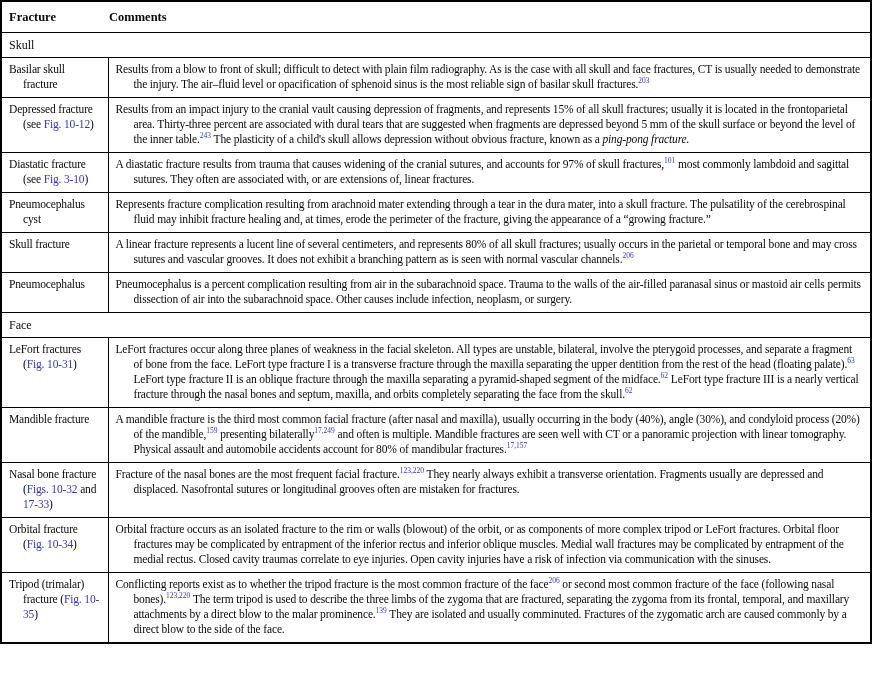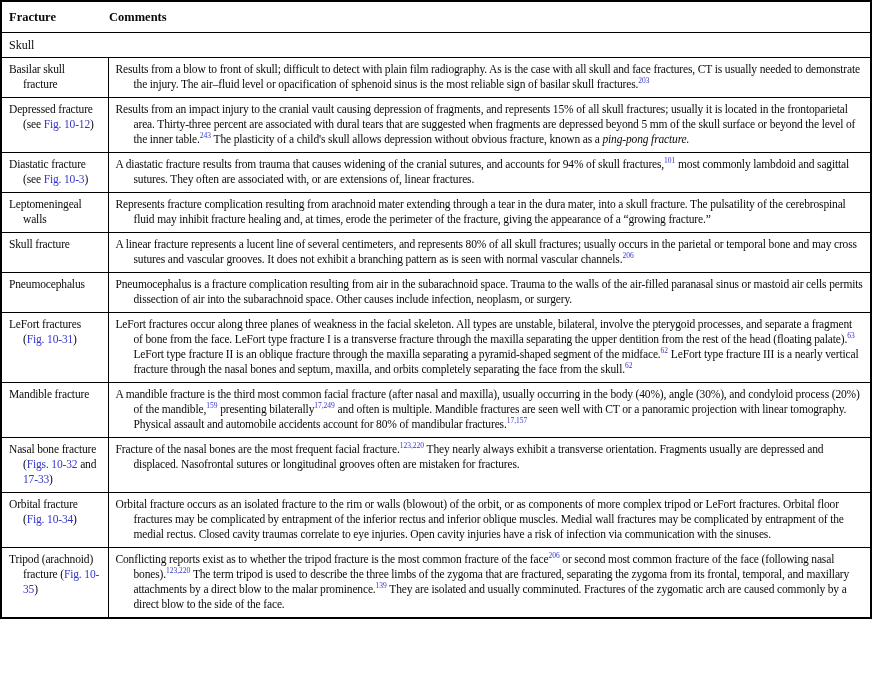--- a/index.html
+++ b/index.html
@@ -84,49 +84,52 @@
       <tr>
         <td class="fracture-cell">
           <div class="hang-sm"><span>Depressed fracture (see </span><a class="fig-link" href="#">Fig. 10-12</a><span>)</span></div>
         </td>
         <td class="comments-cell">
           <div class="hang"><span>Results from an impact injury to the cranial vault causing depression of fragments, and represents 15% of all skull fractures; usually it is located in the frontoparietal area. Thirty-three percent are associated with dural tears that are suggested when fragments are depressed beyond 5 mm of the skull surface or beyond the level of the inner table.</span><sup class="ref-sup">243</sup><span> The plasticity of a child's skull allows depression without obvious fracture, known as a </span><i class="italic-term">ping-pong fracture.</i></div>
         </td>
       </tr>
       <tr>
         <td class="fracture-cell">
-          <div class="hang-sm"><span>Diastatic fracture (see </span><a class="fig-link" href="#">Fig. 10-3</a><span>)</span></div>
+          <div class="hang-sm"><span>Diastatic fracture (see </span><a class="fig-link" href="#">Fig. 3-10</a><span>)</span></div>
         </td>
         <td class="comments-cell">
-          <div class="hang"><span>A diastatic fracture results from trauma that causes widening of the cranial sutures, and accounts for 94% of skull fractures,</span><sup class="ref-sup">101</sup><span> most commonly lambdoid and sagittal sutures. They often are associated with, or are extensions of, linear fractures.</span></div>
+          <div class="hang"><span>A diastatic fracture results from trauma that causes widening of the cranial sutures, and accounts for 97% of skull fractures,</span><sup class="ref-sup">101</sup><span> most commonly lambdoid and sagittal sutures. They often are associated with, or are extensions of, linear fractures.</span></div>
         </td>
       </tr>
       <tr>
         <td class="fracture-cell">
-          <div class="hang-sm"><span>Leptomeningeal walls</span></div>
+          <div class="hang-sm"><span>Pneumocephalus cyst</span></div>
         </td>
         <td class="comments-cell">
           <div class="hang"><span>Represents fracture complication resulting from arachnoid mater extending through a tear in the dura mater, into a skull fracture. The pulsatility of the cerebrospinal fluid may inhibit fracture healing and, at times, erode the perimeter of the fracture, giving the appearance of a “growing fracture.”</span></div>
         </td>
       </tr>
       <tr>
         <td class="fracture-cell">
           <div class="hang-sm"><span>Skull fracture</span></div>
         </td>
         <td class="comments-cell">
           <div class="hang"><span>A linear fracture represents a lucent line of several centimeters, and represents 80% of all skull fractures; usually occurs in the parietal or temporal bone and may cross sutures and vascular grooves. It does not exhibit a branching pattern as is seen with normal vascular channels.</span><sup class="ref-sup">206</sup></div>
         </td>
       </tr>
       <tr>
         <td class="fracture-cell">
           <div class="hang-sm"><span>Pneumocephalus</span></div>
         </td>
         <td class="comments-cell">
-          <div class="hang"><span>Pneumocephalus is a fracture complication resulting from air in the subarachnoid space. Trauma to the walls of the air-filled paranasal sinus or mastoid air cells permits dissection of air into the subarachnoid space. Other causes include infection, neoplasm, or surgery.</span></div>
+          <div class="hang"><span>Pneumocephalus is a percent complication resulting from air in the subarachnoid space. Trauma to the walls of the air-filled paranasal sinus or mastoid air cells permits dissection of air into the subarachnoid space. Other causes include infection, neoplasm, or surgery.</span></div>
         </td>
+      </tr>
+      <tr>
+        <td colspan="2" class="section-cell">Face</td>
       </tr>
       <tr>
         <td class="fracture-cell">
           <div class="hang-sm"><span>LeFort fractures (</span><a class="fig-link" href="#">Fig. 10-31</a><span>)</span></div>
         </td>
         <td class="comments-cell">
           <div class="hang"><span>LeFort fractures occur along three planes of weakness in the facial skeleton. All types are unstable, bilateral, involve the pterygoid processes, and separate a fragment of bone from the face. LeFort type fracture I is a transverse fracture through the maxilla separating the upper dentition from the rest of the head (floating palate).</span><sup class="ref-sup">63</sup><span> LeFort type fracture II is an oblique fracture through the maxilla separating a pyramid-shaped segment of the midface.</span><sup class="ref-sup">62</sup><span> LeFort type fracture III is a nearly vertical fracture through the nasal bones and septum, maxilla, and orbits completely separating the face from the skull.</span><sup class="ref-sup">62</sup></div>
         </td>
       </tr>
       <tr>
@@ -148,20 +151,20 @@
       <tr>
         <td class="fracture-cell">
           <div class="hang-sm"><span>Orbital fracture (</span><a class="fig-link" href="#">Fig. 10-34</a><span>)</span></div>
         </td>
         <td class="comments-cell">
           <div class="hang"><span>Orbital fracture occurs as an isolated fracture to the rim or walls (blowout) of the orbit, or as components of more complex tripod or LeFort fractures. Orbital floor fractures may be complicated by entrapment of the inferior rectus and inferior oblique muscles. Medial wall fractures may be complicated by entrapment of the medial rectus. Closed cavity traumas correlate to eye injuries. Open cavity injuries have a risk of infection via communication with the sinuses.</span></div>
         </td>
       </tr>
       <tr>
         <td class="fracture-cell">
-          <div class="hang-sm"><span>Tripod (arachnoid) fracture (</span><a class="fig-link" href="#">Fig. 10-35</a><span>)</span></div>
+          <div class="hang-sm"><span>Tripod (trimalar) fracture (</span><a class="fig-link" href="#">Fig. 10-35</a><span>)</span></div>
         </td>
         <td class="comments-cell">
           <div class="hang"><span>Conflicting reports exist as to whether the tripod fracture is the most common fracture of the face</span><sup class="ref-sup">206</sup><span> or second most common fracture of the face (following nasal bones).</span><sup class="ref-sup">123,220</sup><span> The term tripod is used to describe the three limbs of the zygoma that are fractured, separating the zygoma from its frontal, temporal, and maxillary attachments by a direct blow to the malar prominence.</span><sup class="ref-sup">139</sup><span> They are isolated and usually comminuted. Fractures of the zygomatic arch are caused commonly by a direct blow to the side of the face.</span></div>
         </td>
       </tr>
     </tbody>
 </table>
 
 </body></html>

